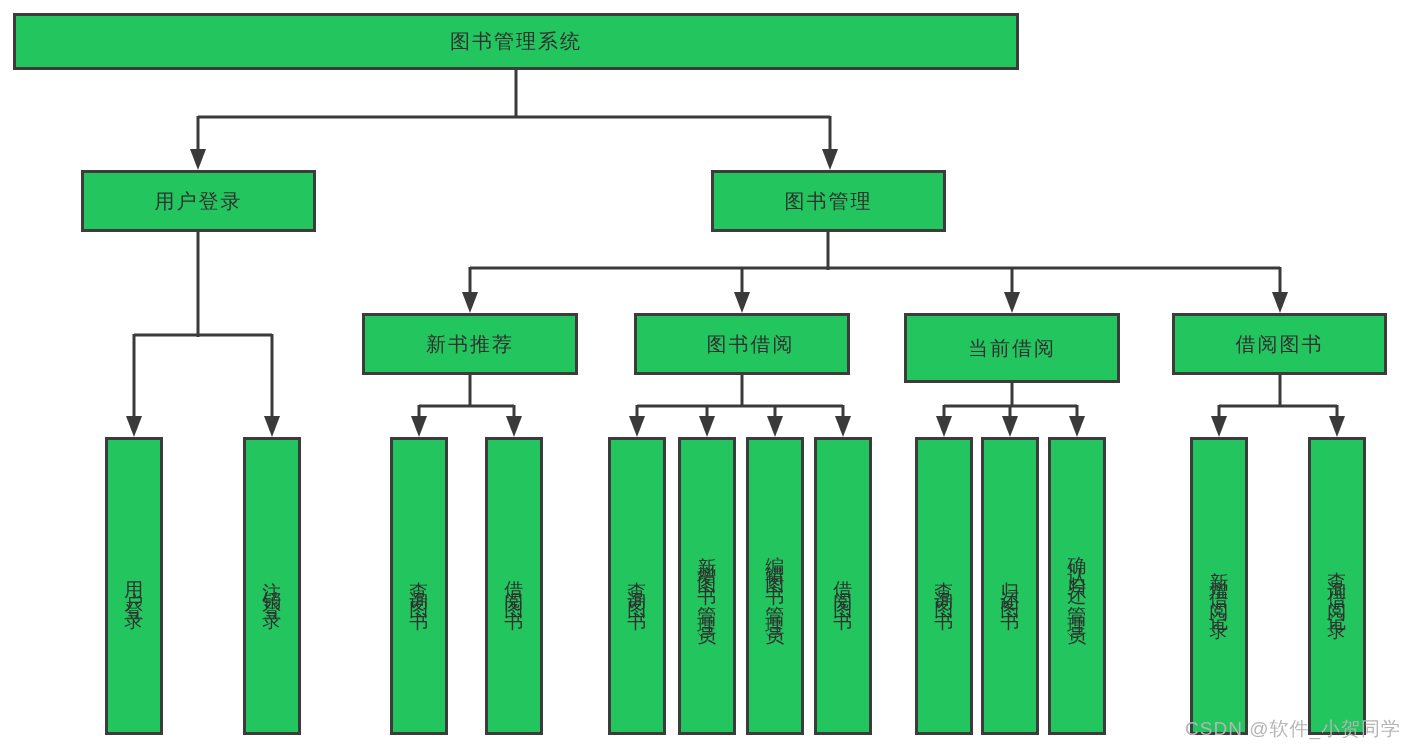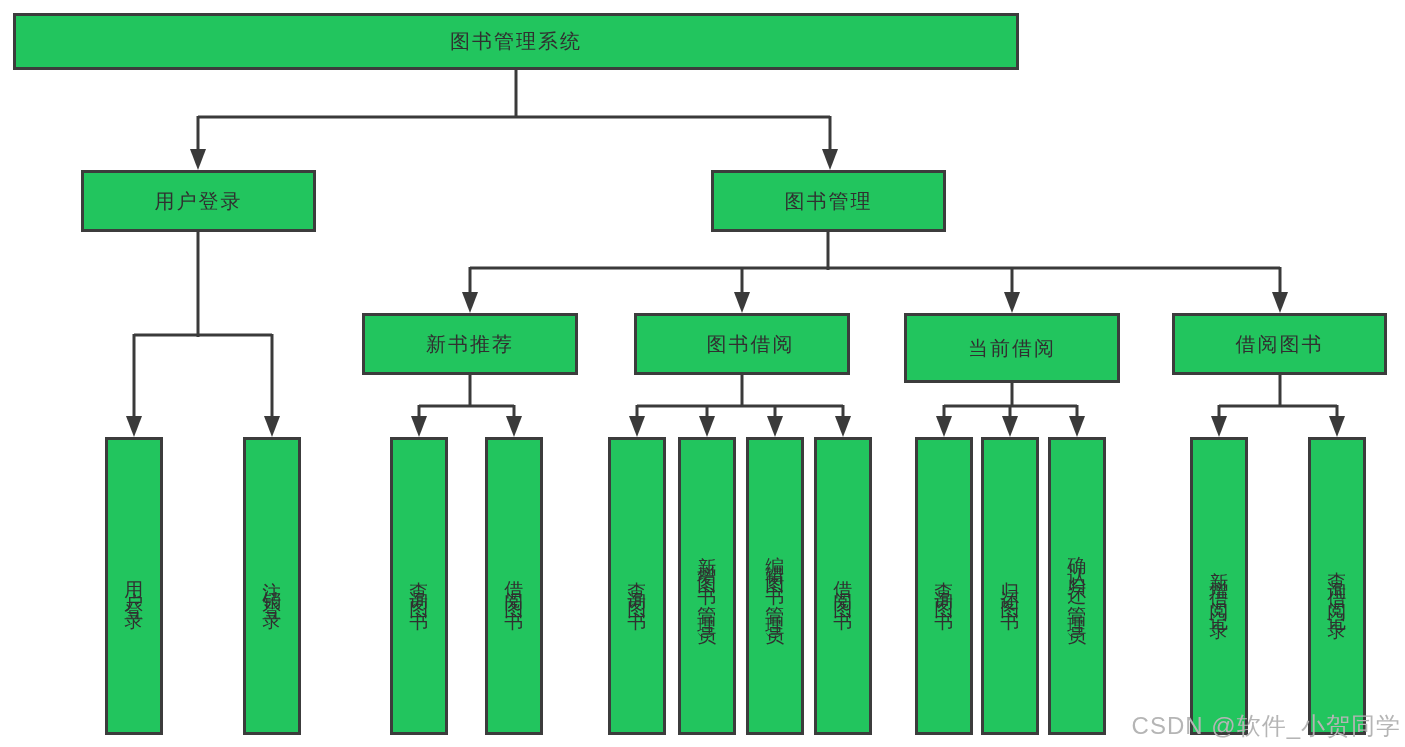--- a/index.html
+++ b/index.html
@@ -31,21 +31,21 @@
     writing-mode: vertical-rl;
     text-orientation: mixed;
     font-size: 19px;
     line-height: 1.35;
     letter-spacing: 10px;
     white-space: nowrap;
   }
   .watermark {
     position: absolute; z-index: 3;
     right: 4px; bottom: 5px;
-    font-size: 24px;
+    font-size: 19px;
     color: #b5b5b5;
     letter-spacing: 1px;
     white-space: nowrap;
   }
 </style>
 </head>
 <body>
 
 <div class="stage">
 

